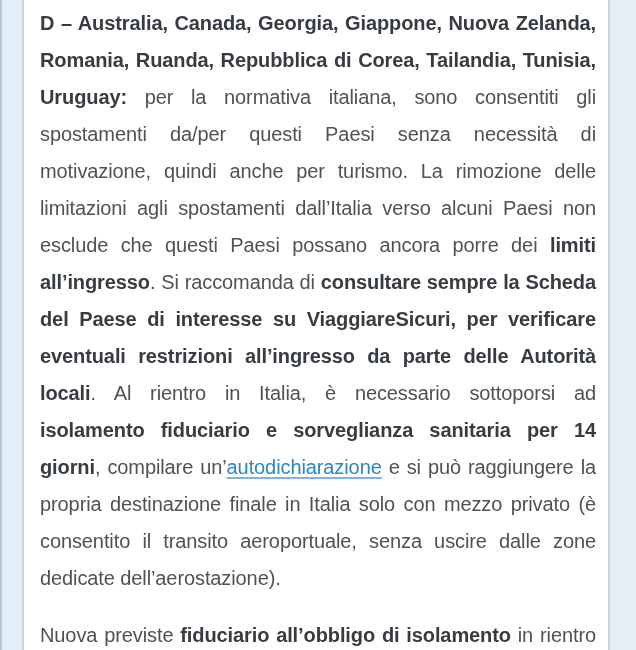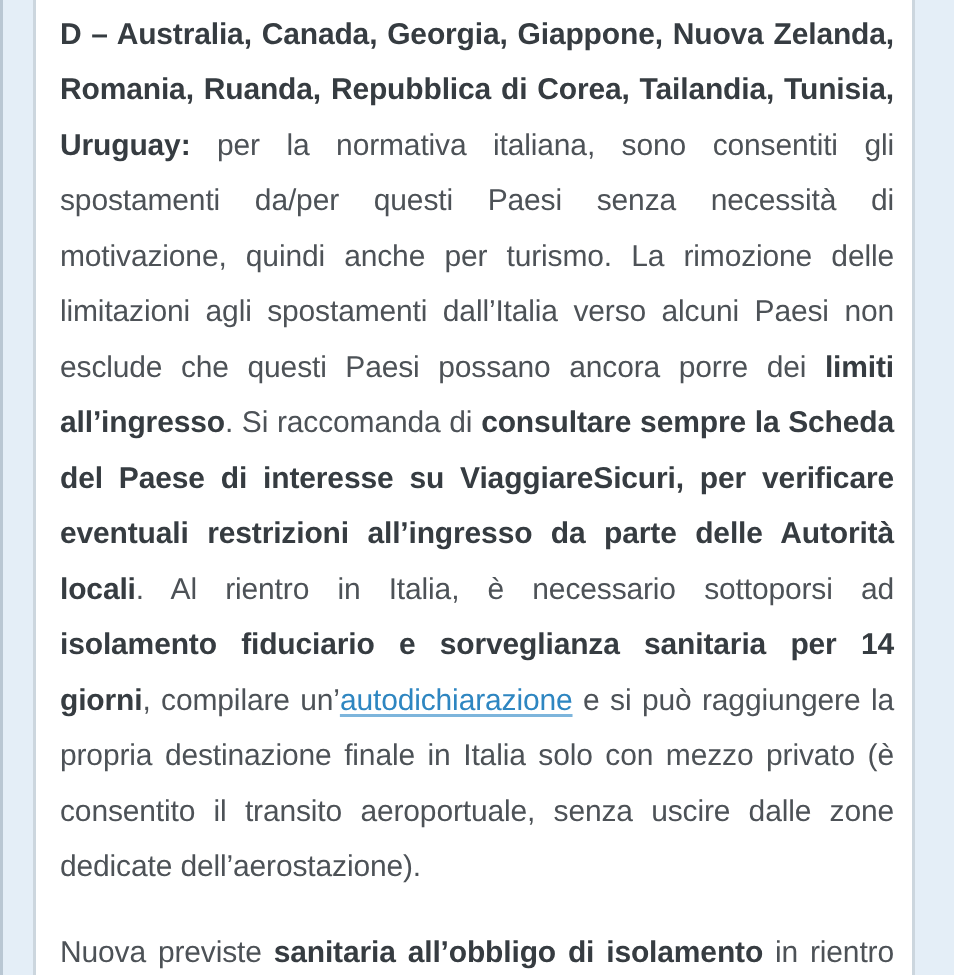--- a/index.html
+++ b/index.html
@@ -69,15 +69,15 @@
   }
 </style>
 </head>
 <body>
 
 <div class="stage">
   <div class="side-strip left"></div>
   <div class="side-strip right"></div>
   <div class="article">
       <p><span class="run-bold">D – Australia, Canada, Georgia, Giappone, Nuova Zelanda, Romania, Ruanda, Repubblica di Corea, Tailandia, Tunisia, Uruguay:</span><span class="run-regular"> per la normativa italiana, sono consentiti gli spostamenti da/per questi Paesi senza necessità di motivazione, quindi anche per turismo. La rimozione delle limitazioni agli spostamenti dall’Italia verso alcuni Paesi non esclude che questi Paesi possano ancora porre dei </span><span class="run-bold">limiti all’ingresso</span><span class="run-regular">. Si raccomanda di </span><span class="run-bold">consultare sempre la Scheda del Paese di interesse su ViaggiareSicuri, per verificare eventuali restrizioni all’ingresso da parte delle Autorità locali</span><span class="run-regular">. Al rientro in Italia, è necessario sottoporsi ad </span><span class="run-bold">isolamento fiduciario e sorveglianza sanitaria per 14 giorni</span><span class="run-regular">, compilare un’</span><a class="run-link" href="#">autodichiarazione</a><span class="run-regular"> e si può raggiungere la propria destinazione finale in Italia solo con mezzo privato (è consentito il transito aeroportuale, senza uscire dalle zone dedicate dell’aerostazione).</span></p>
-      <p><span class="run-regular">Nuova previste </span><span class="run-bold">sanitaria all’obbligo di isolamento</span><span class="run-regular"> in rientro dai Paesi dell’</span></p>
+      <p><span class="run-regular">Nuova previste </span><span class="run-bold">fiduciario all’obbligo di isolamento</span><span class="run-regular"> in rientro dai Paesi dell’</span></p>
     </div>
 </div>
 
 </body></html>

